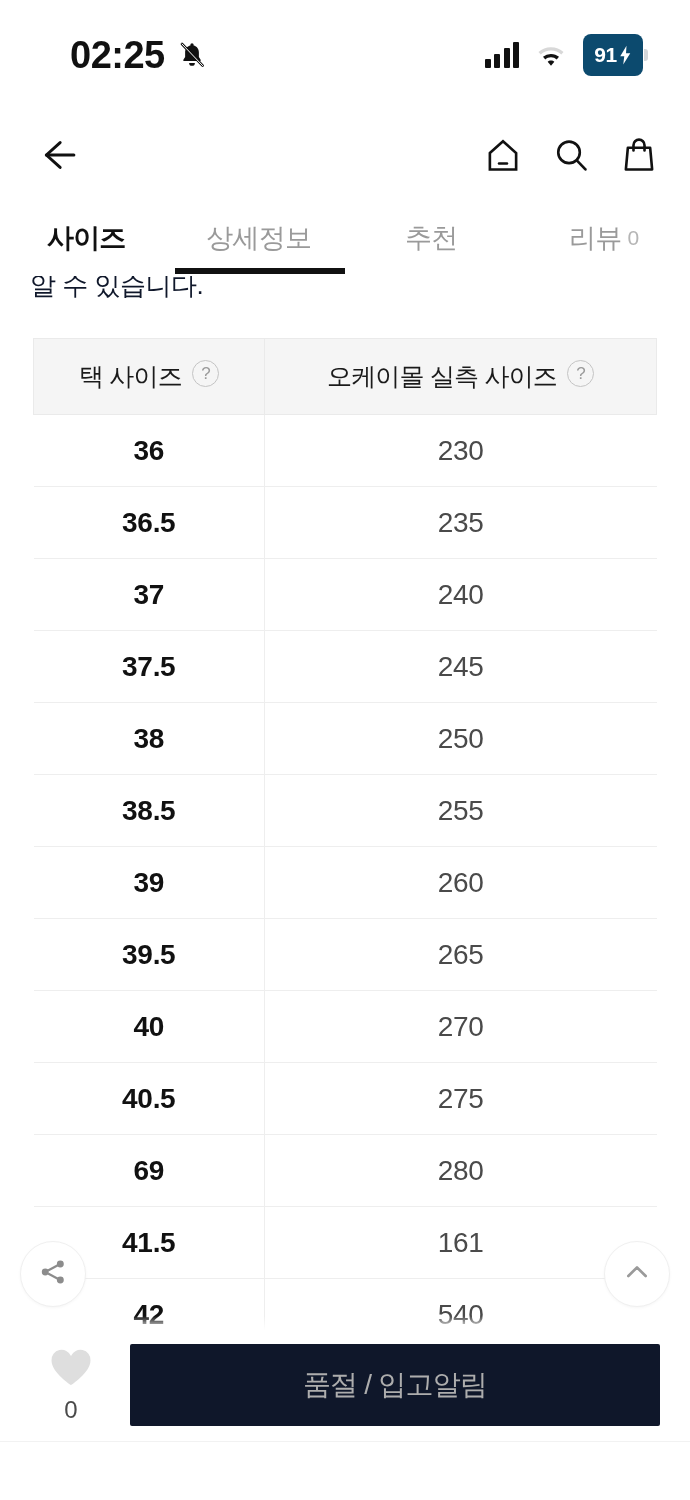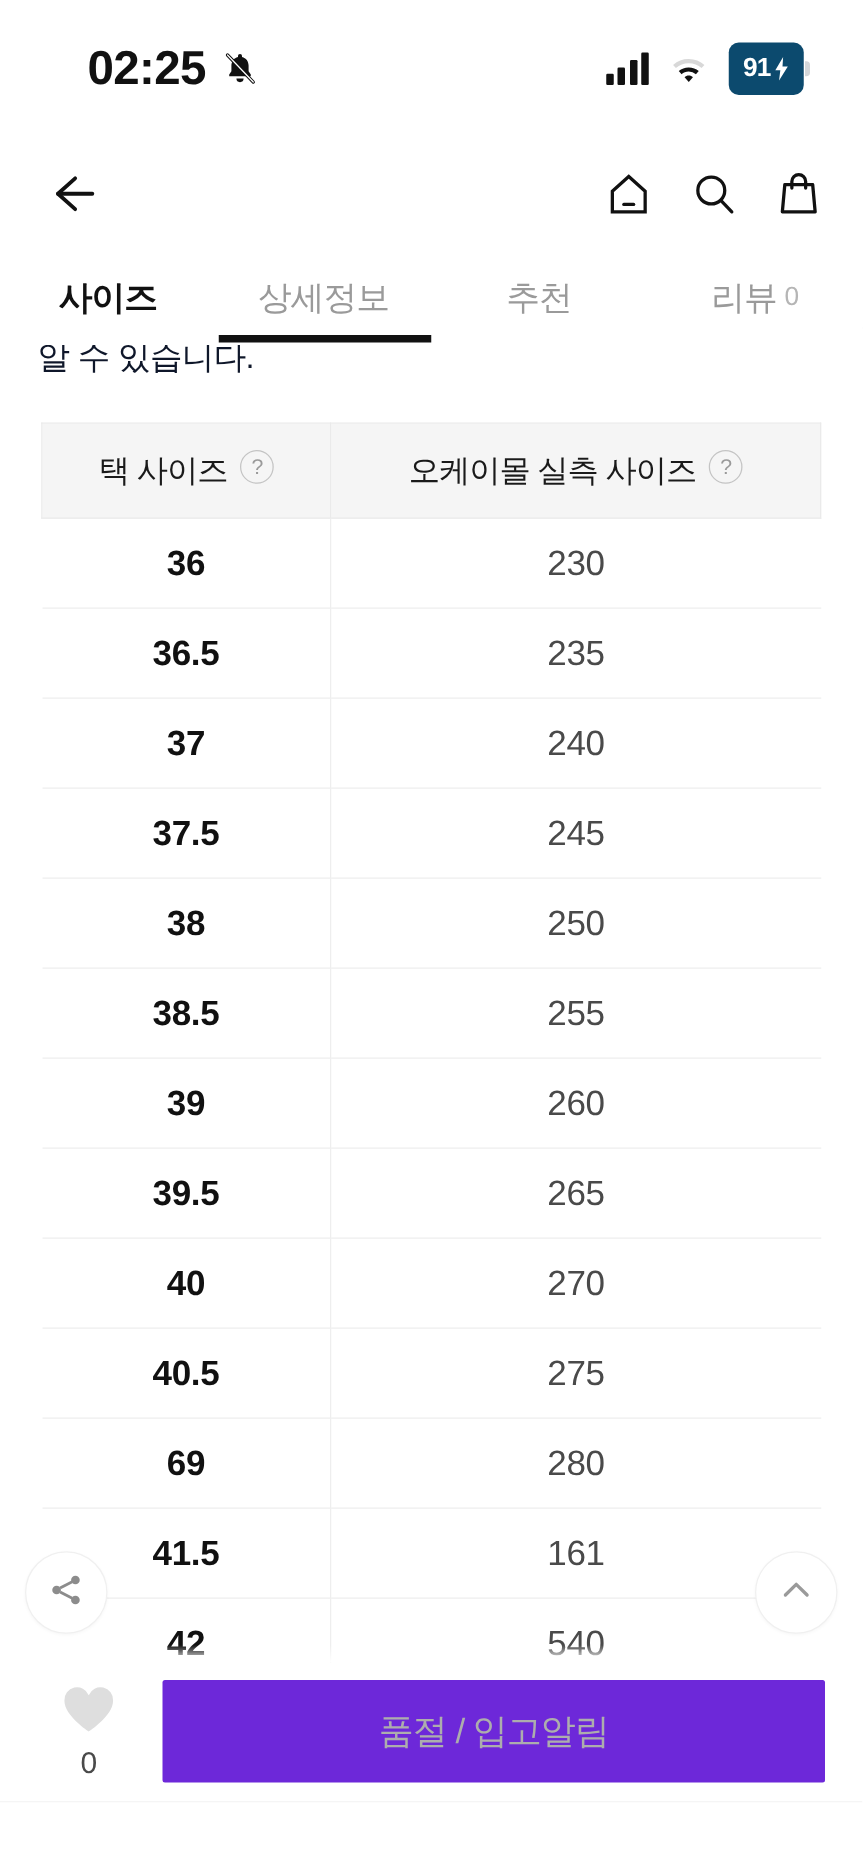--- a/index.html
+++ b/index.html
@@ -109,21 +109,21 @@
   .bottombar {
     position:absolute; left:0; bottom:60px; width:690px; height:110px;
     background:#fff; display:flex; align-items:center; padding:0 30px 0 34px; gap:22px;
   }
   .wish {
     width:74px; display:flex; flex-direction:column; align-items:center; gap:4px;
     cursor:pointer;
   }
   .wish-count { font-size:24px; color:#4a4a4a; }
   .soldout-btn {
-    flex:1; height:82px; background:#6d28d9; border:none; border-radius:2px;
+    flex:1; height:82px; background:#0f172a; border:none; border-radius:2px;
     color:#adadad; font-size:28px; font-weight:500; letter-spacing:-0.8px;
     font-family:"Liberation Sans","DejaVu Sans",sans-serif; cursor:pointer;
   }
   .bottom-divider {
     position:absolute; left:0; bottom:58px; width:690px; height:1px; background:#f2f2f2;
   }
   .bottom-safe { position:absolute; left:0; bottom:0; width:690px; height:58px; background:#fff; }
   .table-fade {
     position:absolute; left:0; bottom:170px; width:690px; height:14px;
     background:linear-gradient(to bottom, rgba(255,255,255,0), #fff);

